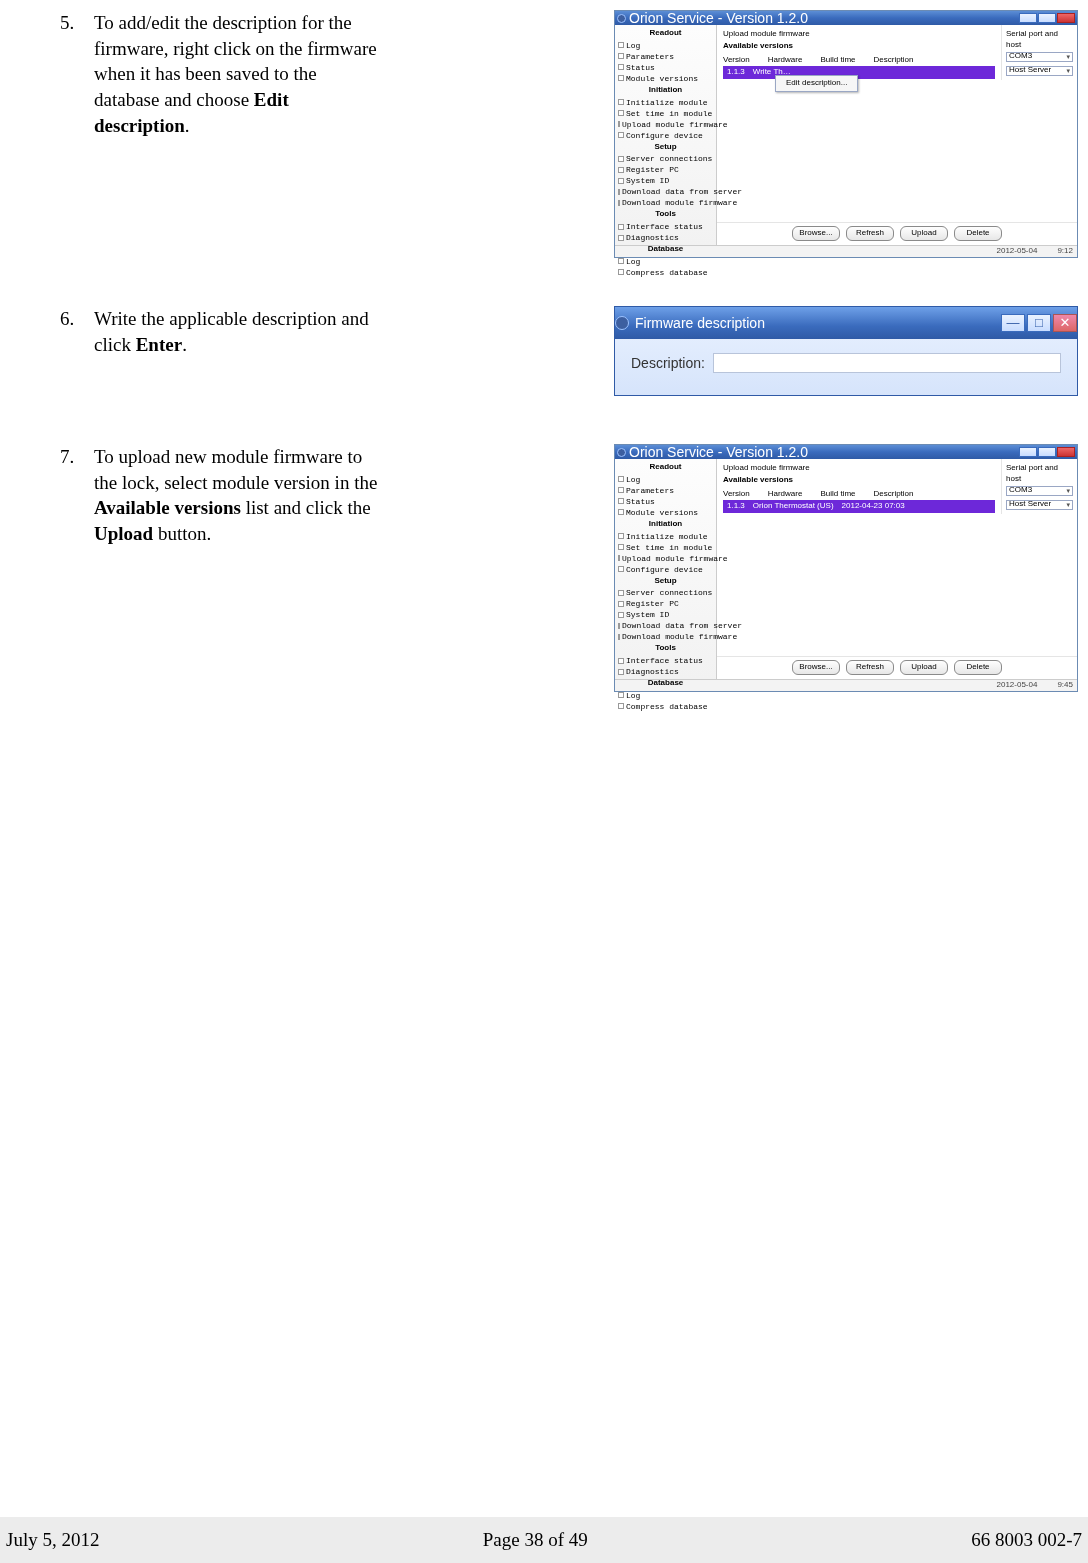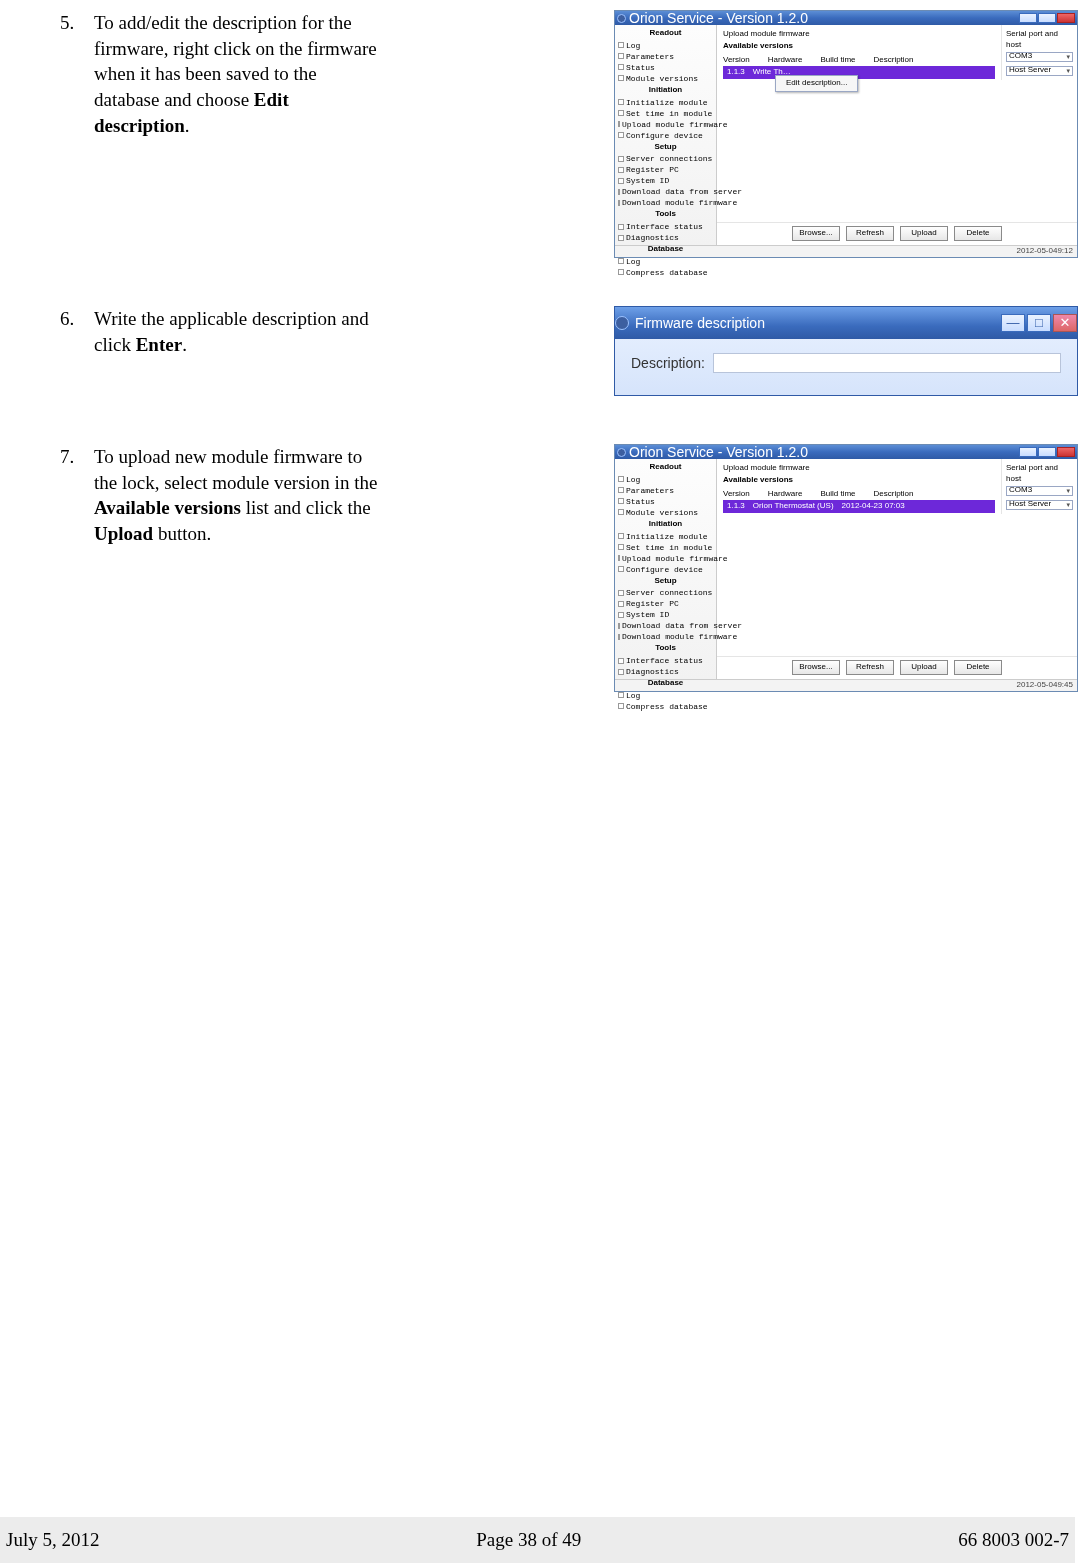--- a/index.html
+++ b/index.html
@@ -146,21 +146,21 @@
     padding: 3px 0 4px 0;
     border-top: 1px solid #e5e5e5;
   }
   .wbtn {
     font-size: 8px;
     padding: 1px 0;
     width: 48px;
     text-align: center;
     background: linear-gradient(#fefefe,#e7e7e7);
     border: 1px solid #8a8a8a;
-    border-radius: 0;
+    border-radius: 6px;
   }
   .rightcol {
     width: 76px;
     border-left: 1px solid #e5e5e5;
     padding: 4px 4px;
     font-size: 8px;
   }
   .combo {
     border: 1px solid #9aa7c4;
     background: #fff;
@@ -173,21 +173,21 @@
   .combo .caret { font-size:7px; color:#555;}
   .statusbar {
     height: 12px;
     border-top: 1px solid #ccc;
     background: #f3f3f3;
     font-size: 8px;
     display: flex;
     justify-content: flex-end;
     align-items: center;
     padding: 0 4px;
-    gap: 0;
+    gap: 20px;
     color:#444;
   }
 
   
   .dialog {
     width: 464px; height: 90px;
     border: 1px solid #2f5aa6;
     background: linear-gradient(#eaf2ff 0%, #d6e4fb 100%);
     font-family: Tahoma, Arial, sans-serif;
   }
@@ -208,21 +208,21 @@
     display:flex; align-items:center;
     font-size: 14px; color:#333;justify-content:center;
   }
   .dialog .dinput {
     flex:1; height:20px; margin-left:8px; background:#fff; border:1px solid #b8c4da;
   }
 
   
   .footer-strip {
     position: absolute;
-    left: 0; right: 13px; bottom: 0;
+    left: 0; right: 0; bottom: 0;
     height: 46px;
     background: #ececec;
     display: flex;
     justify-content: space-between;
     align-items: center;
     padding: 0 6px;
     font-size: 19px;
   }
 </style>
 </head>

